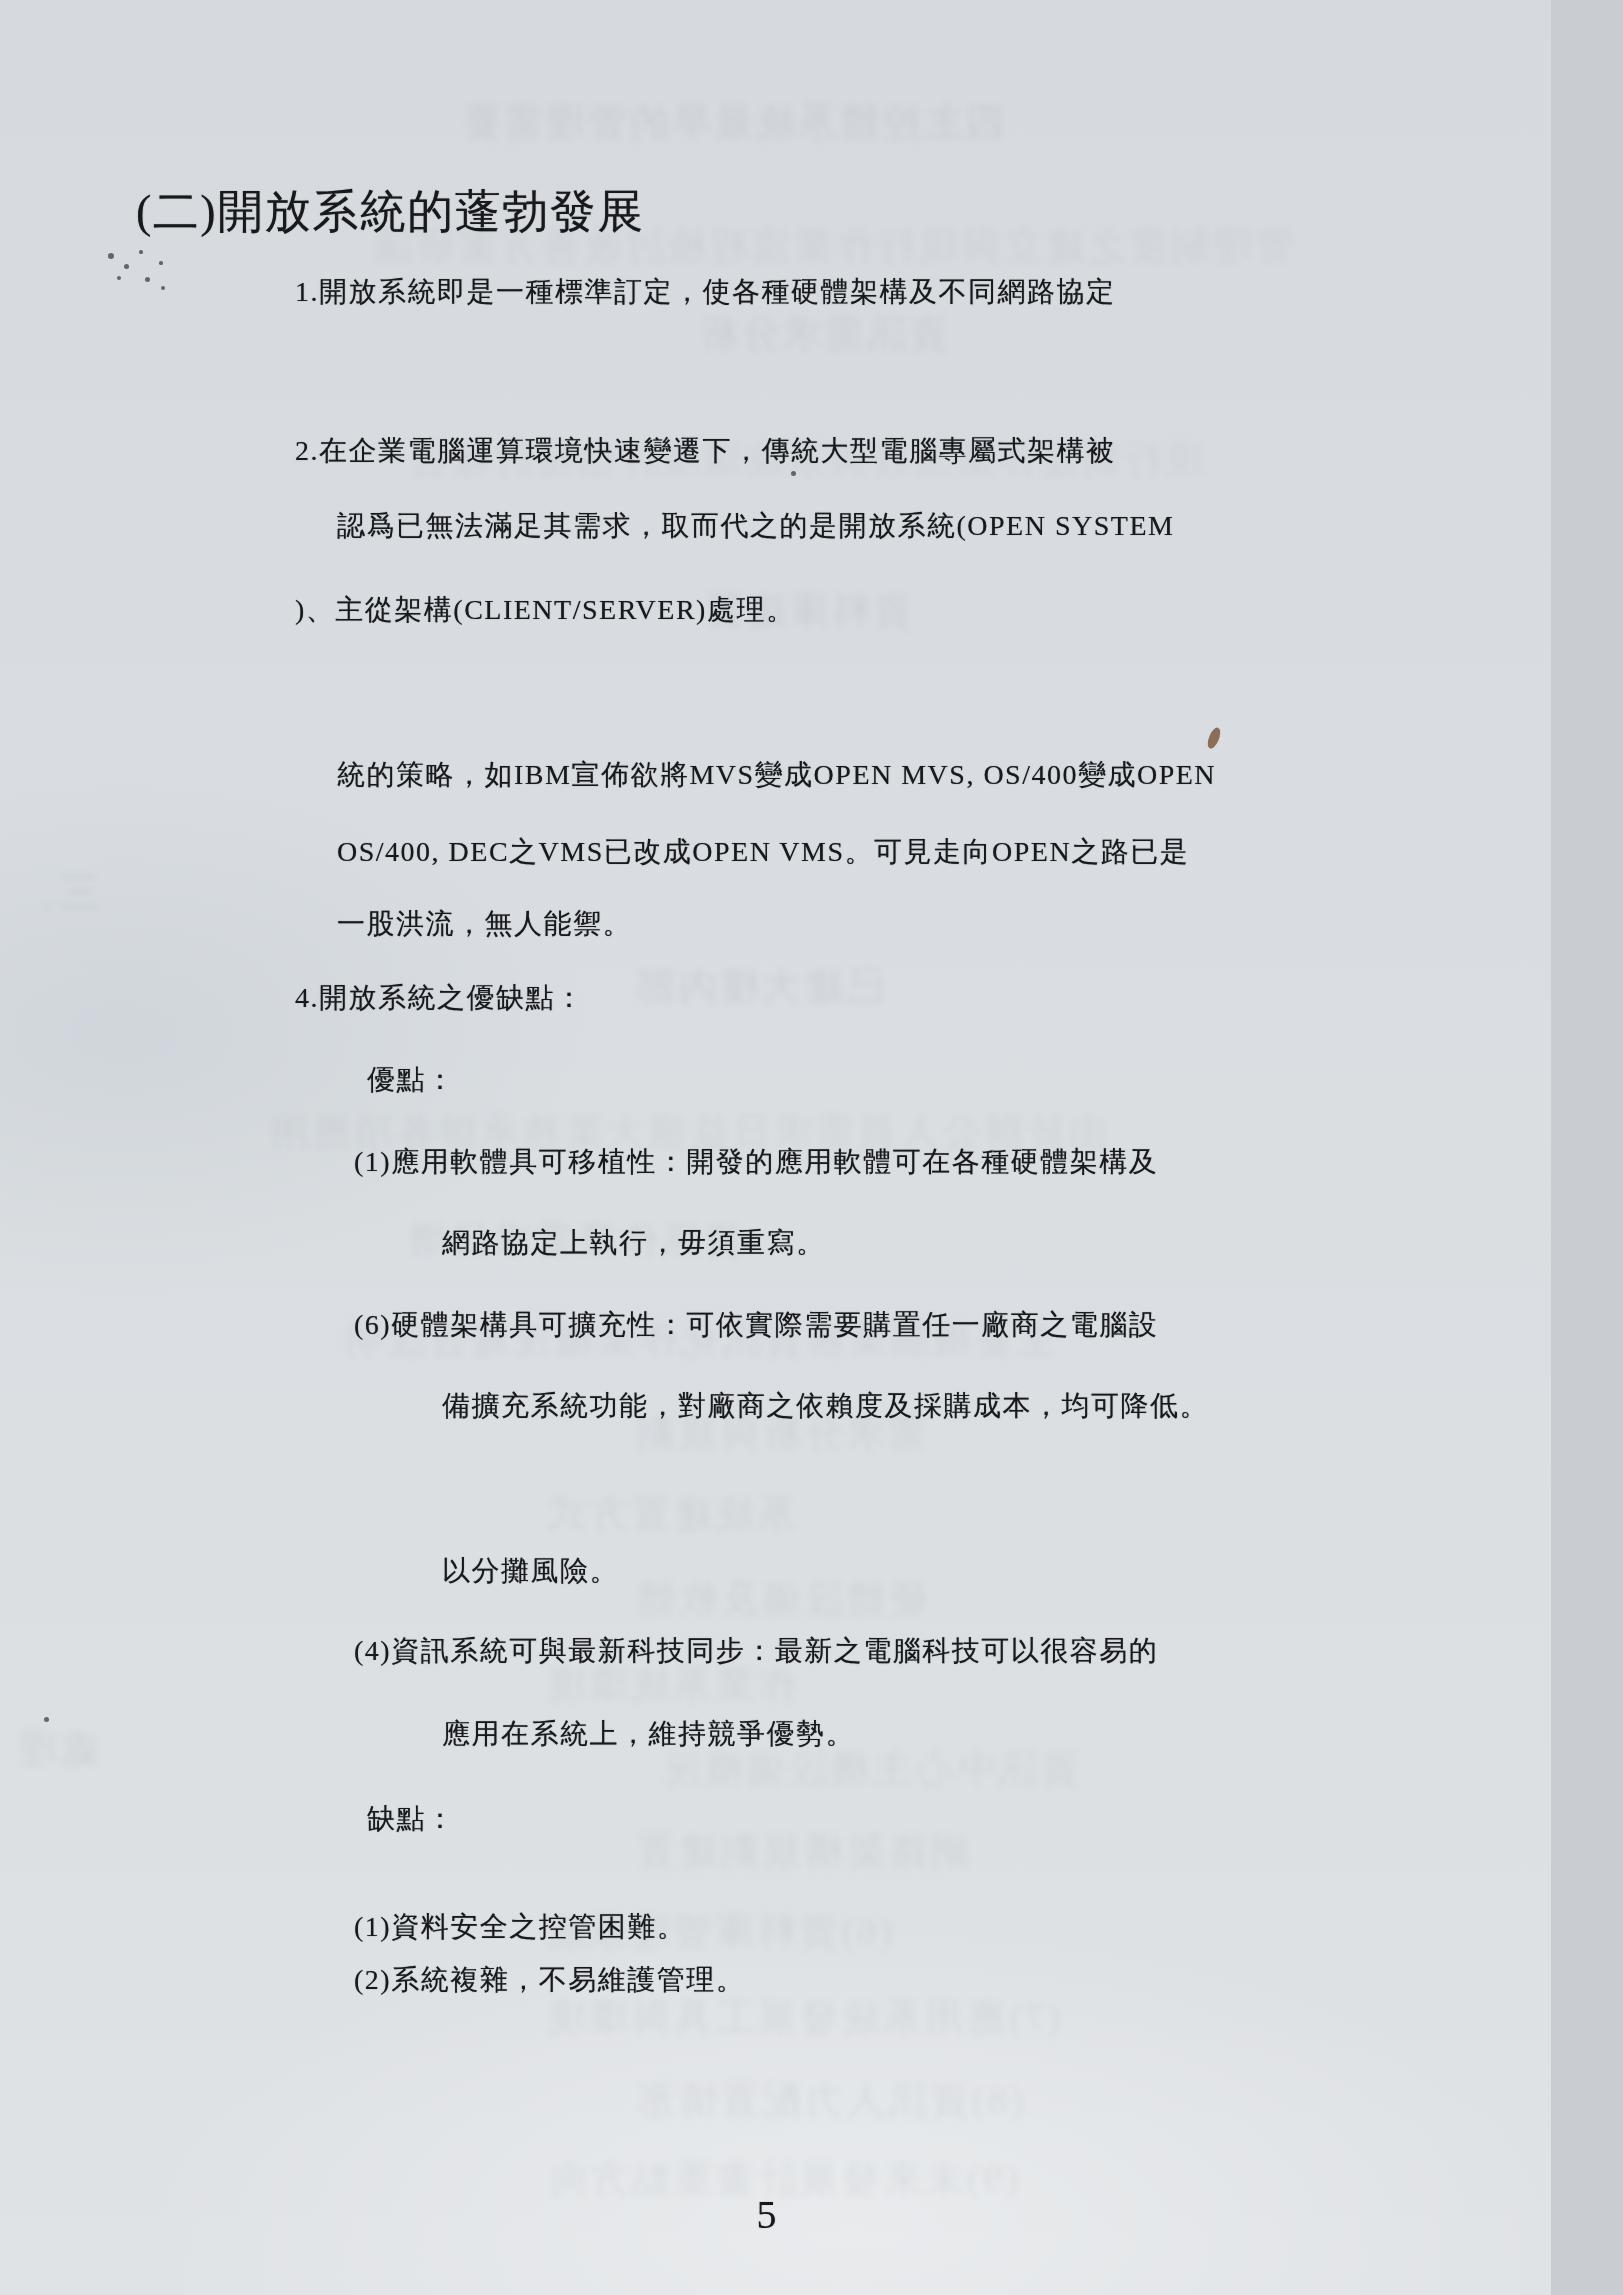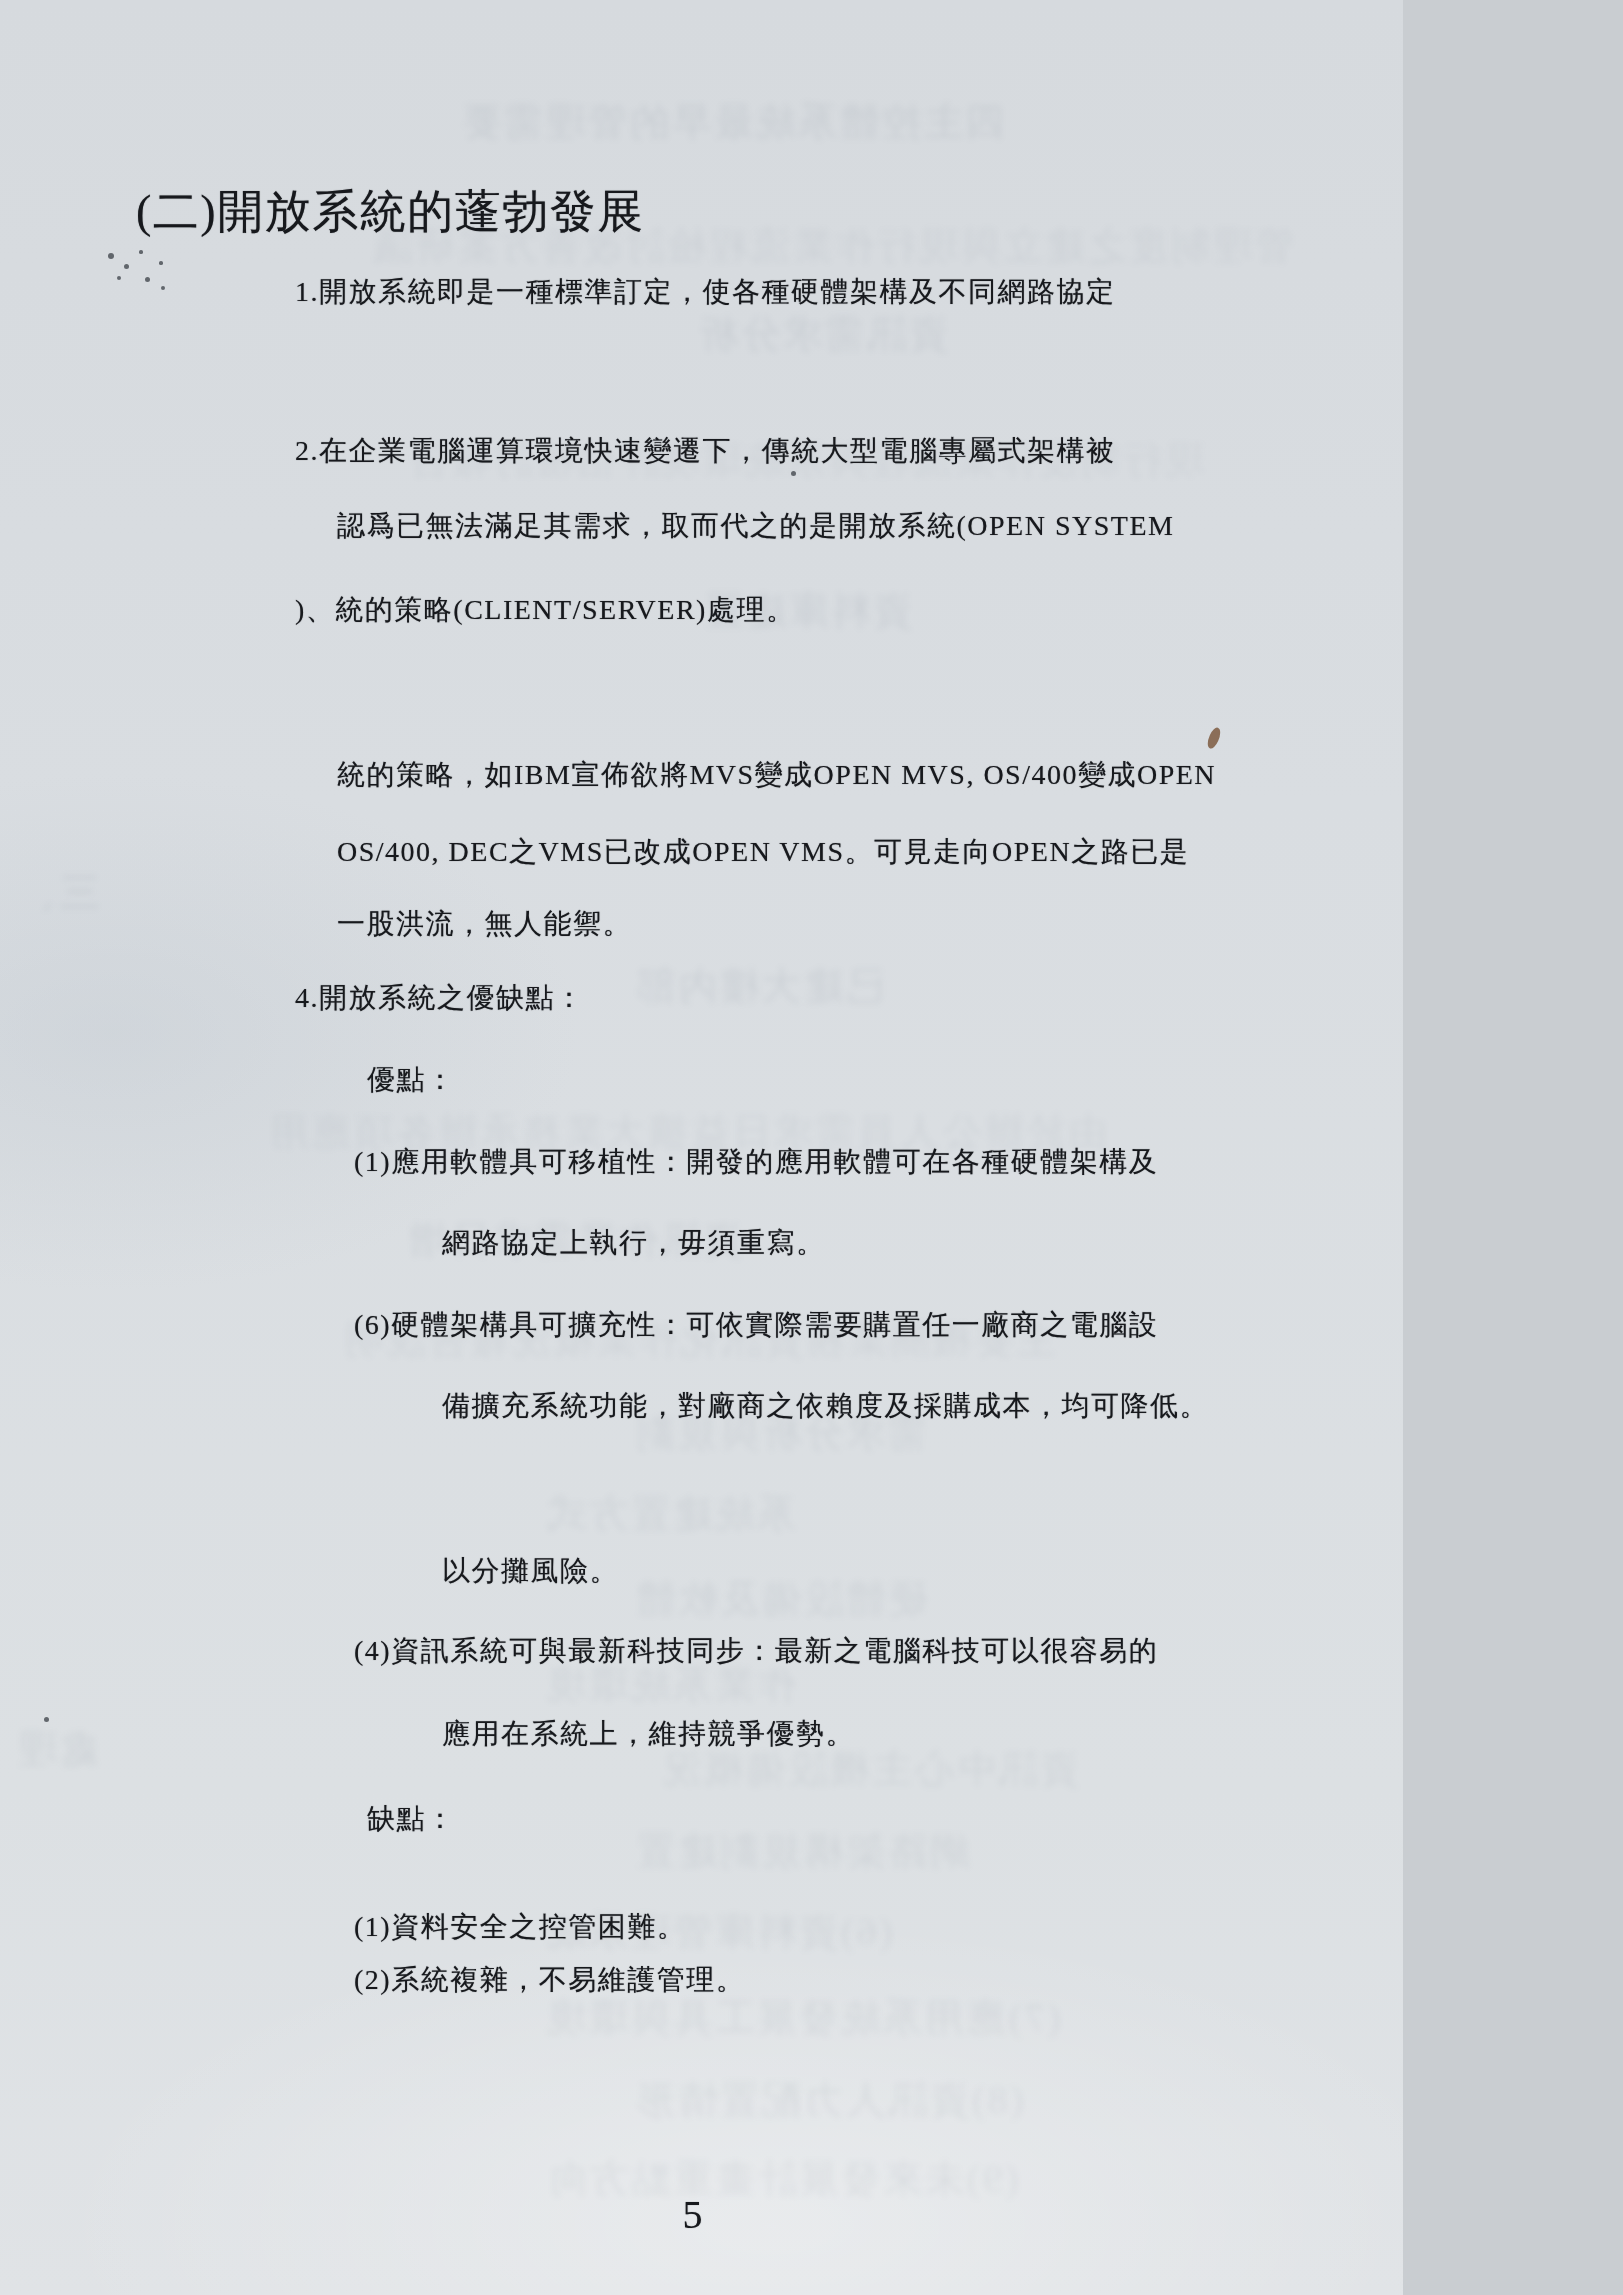--- a/index.html
+++ b/index.html
@@ -8,21 +8,21 @@
     --ghost: #707b89;
   }
   * { margin: 0; padding: 0; box-sizing: border-box; }
   html, body { width: 1624px; height: 2295px; }
   body {
     font-family: "Liberation Serif", "DejaVu Serif", serif;
     background: #c9cdd1;
   }
   .scan-page {
     position: relative;
-    width: 1403px;
+    width: 1551px;
     height: 2295px;
     overflow: hidden;
     background:
       radial-gradient(ellipse 1037px 444px at 55% 97%, rgba(255,255,255,0.30), rgba(255,255,255,0) 70%),
       radial-gradient(ellipse 667px 370px at 8% 45%, rgba(190,198,206,0.35), rgba(190,198,206,0) 70%),
       linear-gradient(180deg, #d6dade 0%, var(--paper) 35%, #dce0e3 78%, #e0e3e6 100%);
   }
   .layer { position: absolute; inset: 0; }
   .line {
     position: absolute;
@@ -93,21 +93,21 @@
       <div class="ghost" style="left: 544px; top: 1991px; font-size: 39px; opacity: 0.11;">(7)應用系統發展工具與環境</div>
       <div class="ghost" style="left: 633px; top: 2073px; font-size: 39px; opacity: 0.11;">(8)資訊人力配置情形</div>
       <div class="ghost" style="left: 544px; top: 2152px; font-size: 39px; opacity: 0.1;">(9)未來發展計畫重點方向</div>
     </div>
 
   <div class="layer">
       <div class="line" style="left: 136px; top: 181px; font-size: 46px;">(二)開放系統的蓬勃發展</div>
       <div class="line" style="left: 295px; top: 273px;">1.開放系統即是一種標準訂定，使各種硬體架構及不同網路協定</div>
       <div class="line" style="left: 295px; top: 432px;">2.在企業電腦運算環境快速變遷下，傳統大型電腦專屬式架構被</div>
       <div class="line" style="left: 337px; top: 507px;">認爲已無法滿足其需求，取而代之的是開放系統(OPEN SYSTEM</div>
-      <div class="line" style="left: 295px; top: 591px;">)、統的策略(CLIENT/SERVER)處理。</div>
+      <div class="line" style="left: 295px; top: 591px;">)、主從架構(CLIENT/SERVER)處理。</div>
       <div class="line" style="left: 337px; top: 756px;">統的策略，如IBM宣佈欲將MVS變成OPEN MVS, OS/400變成OPEN</div>
       <div class="line" style="left: 337px; top: 833px;">OS/400, DEC之VMS已改成OPEN VMS。可見走向OPEN之路已是</div>
       <div class="line" style="left: 337px; top: 905px;">一股洪流，無人能禦。</div>
       <div class="line" style="left: 295px; top: 979px;">4.開放系統之優缺點：</div>
       <div class="line" style="left: 367px; top: 1061px;">優點：</div>
       <div class="line" style="left: 354px; top: 1143px;">(1)應用軟體具可移植性：開發的應用軟體可在各種硬體架構及</div>
       <div class="line" style="left: 442px; top: 1224px;">網路協定上執行，毋須重寫。</div>
       <div class="line" style="left: 354px; top: 1306px;">(6)硬體架構具可擴充性：可依實際需要購置任一廠商之電腦設</div>
       <div class="line" style="left: 442px; top: 1387px;">備擴充系統功能，對廠商之依賴度及採購成本，均可降低。</div>
       <div class="line" style="left: 442px; top: 1552px;">以分攤風險。</div>

